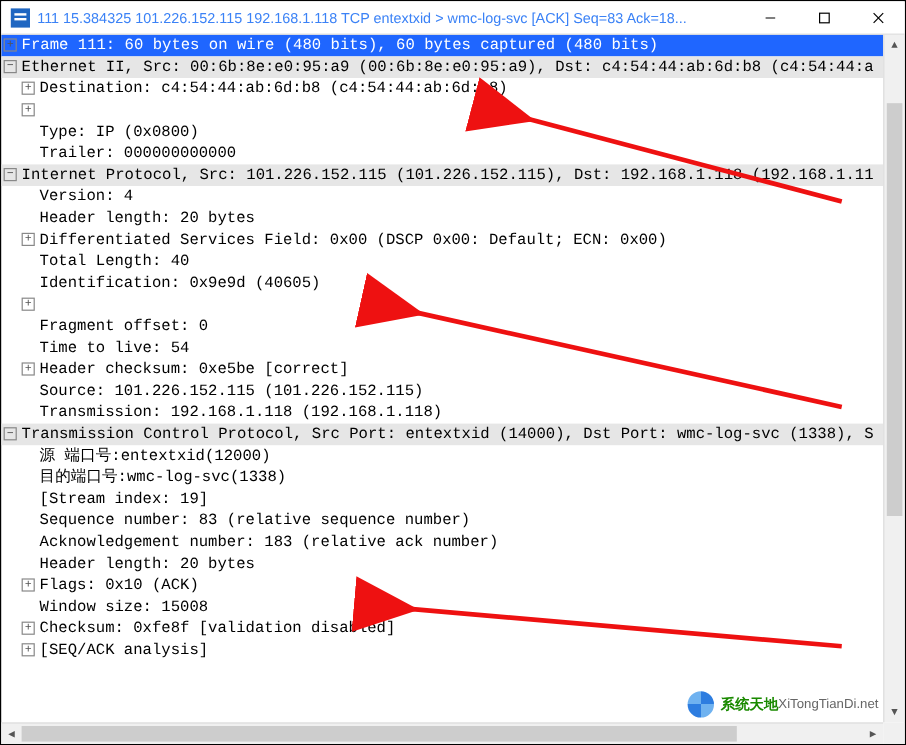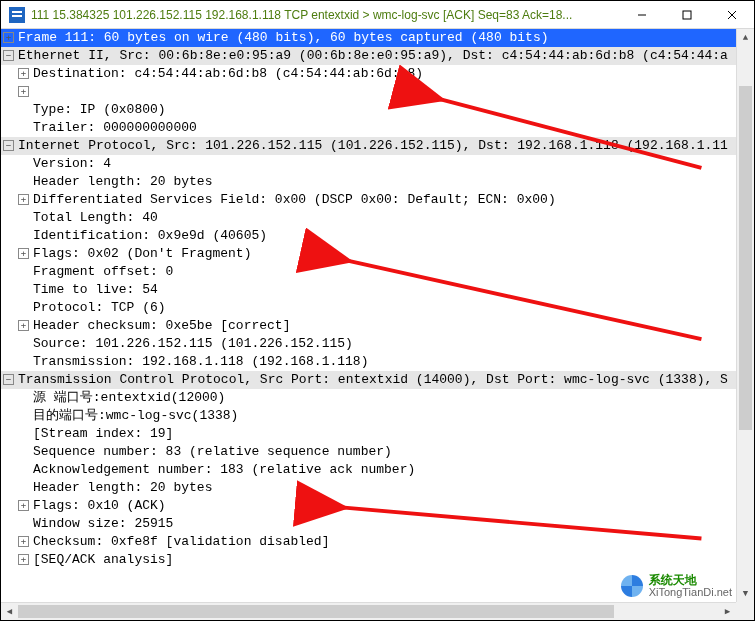--- a/index.html
+++ b/index.html
@@ -35,21 +35,21 @@
     position:absolute;
     left:3px;top:4px;right:3px;
     height:2px;background:#fff;
     box-shadow:0 4px 0 #fff;
   }
   .titlebar .title{
     flex:1;
     white-space:nowrap;
     overflow:hidden;
     text-overflow:ellipsis;
-    color:#4d7c0f;
+    color:#3b82f6;
   }
   .titlebar .winbtns{
     display:flex;height:100%;
   }
   .titlebar .winbtn{
     width:45px;display:flex;align-items:center;justify-content:center;
     font-family:"Segoe UI Symbol", sans-serif;
     font-size:11px;color:#000;
   }
   .titlebar .winbtn svg{display:block;}
@@ -119,21 +119,21 @@
   .watermark{
     position:absolute;right:22px;bottom:22px;
     display:flex;align-items:center;gap:6px;
     font-family:"Microsoft YaHei","Segoe UI",sans-serif;
     font-size:11px;color:#1f66c1;
   }
   .watermark .logo{
     width:22px;height:22px;border-radius:50%;
     background:conic-gradient(#2d7de0 0 90deg,#6fb2f0 90deg 180deg,#2d7de0 180deg 270deg,#6fb2f0 270deg 360deg);
   }
-  .watermark .txt{display:flex;flex-direction:column;line-height:12px;}
+  .watermark .txt{display:flex;flex-direction:row;line-height:12px;}
   .watermark .cn{font-weight:bold;color:#1a8a00;font-size:12px;}
   .watermark .url{color:#666;}
 </style>
 </head>
 <body>
 
 <div class="titlebar">
   <span class="icon"></span>
   <span class="title">111 15.384325 101.226.152.115 192.168.1.118 TCP entextxid &gt; wmc-log-svc [ACK] Seq=83 Ack=18...</span>
   <div class="winbtns">
@@ -213,36 +213,30 @@
         <span class="rowtext">Total Length: 40</span>
       </div>
     <div class="row">
         <span class="indent lvl1"></span>
         <span class="toggle blank"></span>
         <span class="rowtext">Identification: 0x9e9d (40605)</span>
       </div>
     <div class="row">
         <span class="indent lvl1"></span>
         <span class="toggle">+</span>
-        <span class="rowtext">Flags: 0x02 (Don't Fragment)</span>
       </div>
     <div class="row">
         <span class="indent lvl1"></span>
         <span class="toggle blank"></span>
         <span class="rowtext">Fragment offset: 0</span>
       </div>
     <div class="row">
         <span class="indent lvl1"></span>
         <span class="toggle blank"></span>
         <span class="rowtext">Time to live: 54</span>
-      </div>
-    <div class="row">
-        <span class="indent lvl1"></span>
-        <span class="toggle blank"></span>
-        <span class="rowtext">Protocol: TCP (6)</span>
       </div>
     <div class="row">
         <span class="indent lvl1"></span>
         <span class="toggle">+</span>
         <span class="rowtext">Header checksum: 0xe5be [correct]</span>
       </div>
     <div class="row">
         <span class="indent lvl1"></span>
         <span class="toggle blank"></span>
         <span class="rowtext">Source: 101.226.152.115 (101.226.152.115)</span>
@@ -288,21 +282,21 @@
         <span class="rowtext">Header length: 20 bytes</span>
       </div>
     <div class="row">
         <span class="indent lvl1"></span>
         <span class="toggle">+</span>
         <span class="rowtext">Flags: 0x10 (ACK)</span>
       </div>
     <div class="row">
         <span class="indent lvl1"></span>
         <span class="toggle blank"></span>
-        <span class="rowtext">Window size: 25915</span>
+        <span class="rowtext">Window size: 15008</span>
       </div>
     <div class="row">
         <span class="indent lvl1"></span>
         <span class="toggle">+</span>
         <span class="rowtext">Checksum: 0xfe8f [validation disabled]</span>
       </div>
     <div class="row">
         <span class="indent lvl1"></span>
         <span class="toggle">+</span>
         <span class="rowtext">[SEQ/ACK analysis]</span>

